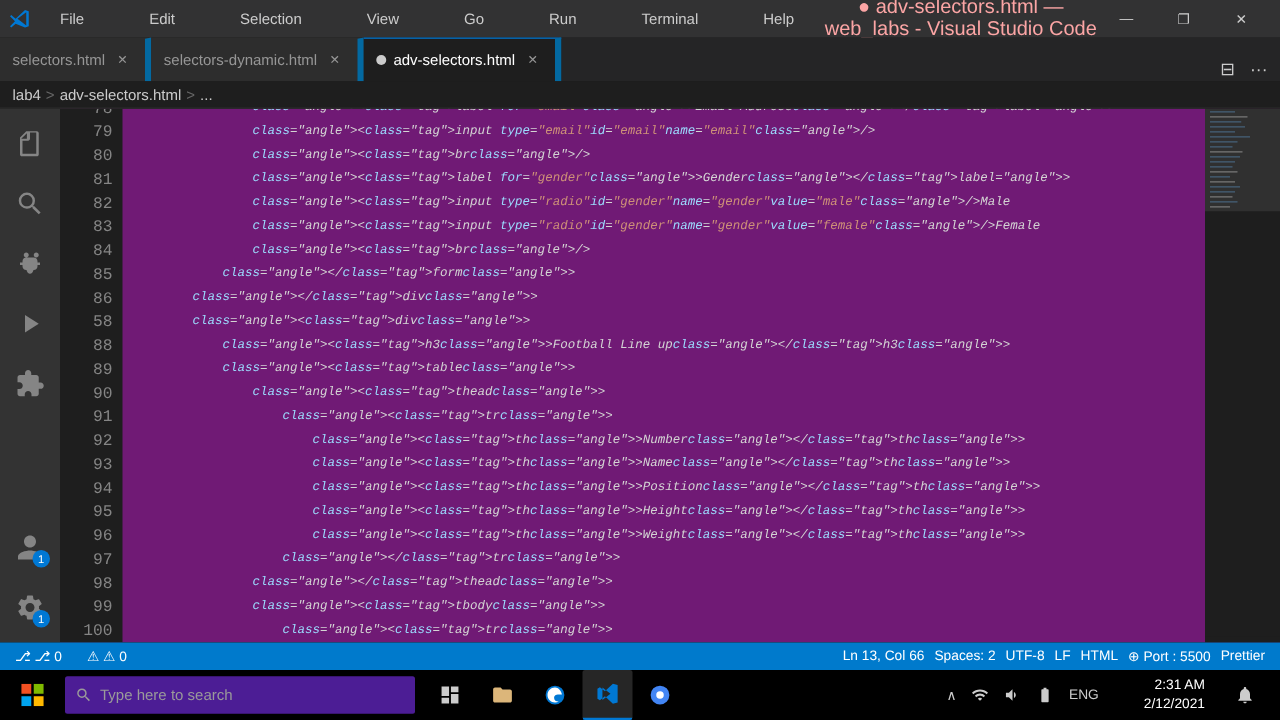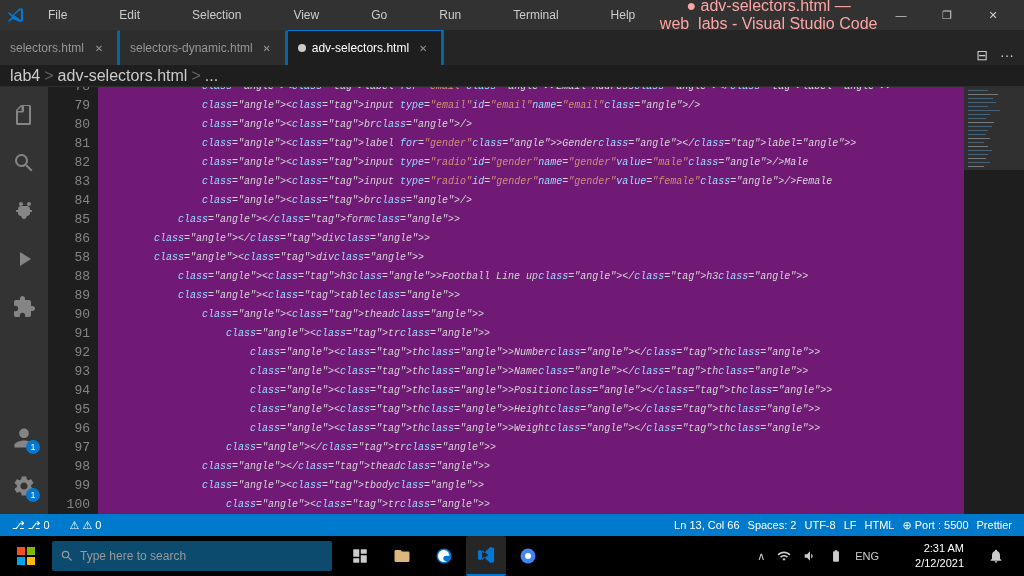--- a/index.html
+++ b/index.html
@@ -60,21 +60,21 @@
       display: flex;
       align-items: center;
       padding: 0 10px;
       font-size: 12px;
       color: #969696;
       background: #2d2d2d;
       border-top: 1px solid transparent;
       cursor: pointer;
       gap: 6px;
       min-width: 120px;
-      border-right: 3px solid #0369a1;
+      border-right: 5px solid #0369a1;
     }
     .tab.active {
       background: #1e1e1e;
       color: #ffffff;
       border-top: 1px solid #0078d4;
     }
     .tab-dot {
       width: 8px; height: 8px;
       border-radius: 50%;
       background: #cccccc;
@@ -96,21 +96,21 @@
       color: #cccccc; font-size: 14px; cursor: pointer; padding: 2px;
     }
 
     
     .breadcrumb {
       height: 22px;
       background: #1e1e1e;
       display: flex;
       align-items: center;
       padding: 0 10px;
-      font-size: 16px;
+      font-size: 12px;
       color: #cccccc;
       gap: 4px;
       flex-shrink: 0;
       border-bottom: 1px solid #2d2d2d;
     }
     .breadcrumb-sep { color: #666; }
 
     
     .main-area {
       display: flex;
@@ -236,21 +236,21 @@
       padding: 0 4px;
       gap: 4px;
     }
     .taskbar-start {
       width: 44px; height: 40px;
       display: flex; align-items: center; justify-content: center;
       cursor: pointer;
     }
     .search-bar {
       height: 30px;
-      background: #0c4a6e;
+      background: #4c1d95;
       border-radius: 2px;
       display: flex;
       align-items: center;
       padding: 0 8px;
       gap: 6px;
       width: 280px;
       cursor: text;
     }
     .search-bar-text {
       font-size: 12px;

